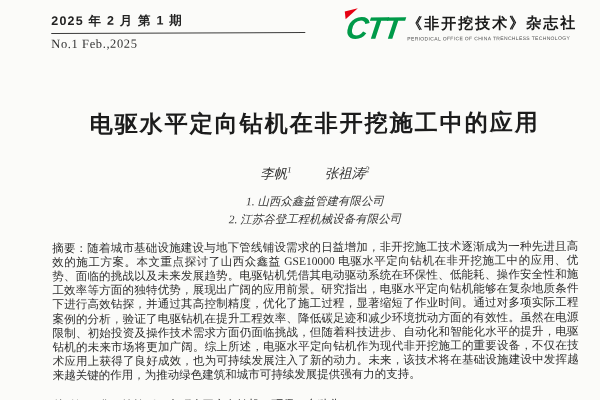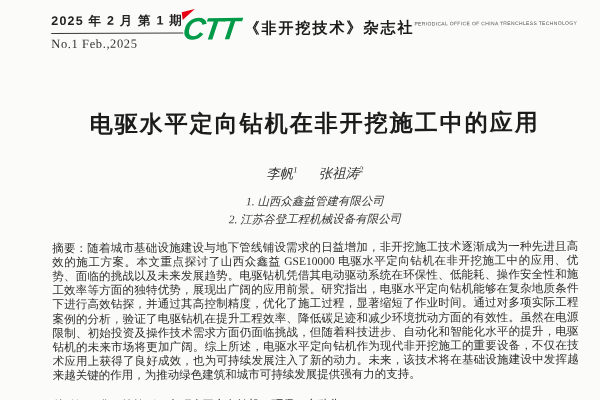--- a/index.html
+++ b/index.html
@@ -26,36 +26,36 @@
   .logo{
     position:relative;font-family:"Liberation Sans","DejaVu Sans",sans-serif;
     font-style:italic;font-weight:bold;font-size:31px;line-height:1;
     letter-spacing:-2px;transform:skewX(-8deg);
   }
   .logo-flag{
     position:absolute;top:-3px;left:-3px;width:0;height:0;
     border-top:8px solid #e60012;border-right:13px solid transparent;
     transform:rotate(-14deg);
   }
-  .pub{display:flex;flex-direction:row;}
+  .pub{display:flex;flex-direction:column;}
   .pub-cn{
     font-family:"Liberation Sans","DejaVu Sans",sans-serif;
     font-weight:bold;font-size:15px;letter-spacing:2px;color:#1a1a1a;white-space:nowrap;
   }
   .pub-en{
     font-family:"Liberation Sans","DejaVu Sans",sans-serif;
     font-size:5px;letter-spacing:.35px;color:#555;margin-top:2px;white-space:nowrap;
   }
   
   .title{
     text-align:center;margin:57px 0 0;font-size:23px;font-weight:bold;
     letter-spacing:2px;color:#1c1c1c;
   }
   .authors{text-align:center;margin-top:25px;font-size:13.5px;font-style:italic;color:#333;}
-  .authors .author{margin:0 9px;white-space:nowrap;}
+  .authors .author{margin:0 15px;white-space:nowrap;}
   .authors sup{font-size:8.5px;}
   .affils{text-align:center;margin-top:9px;font-size:11.5px;font-style:italic;line-height:18px;color:#383838;}
   
   .abstract{
     margin:12px 0 0;font-size:11.5px;line-height:14.2px;text-align:justify;
     color:#2e2e2e;
   }
   .lbl{
     font-weight:normal;font-style:normal;
     font-family:"Liberation Sans","DejaVu Sans",sans-serif;color:#1d1d1d;

